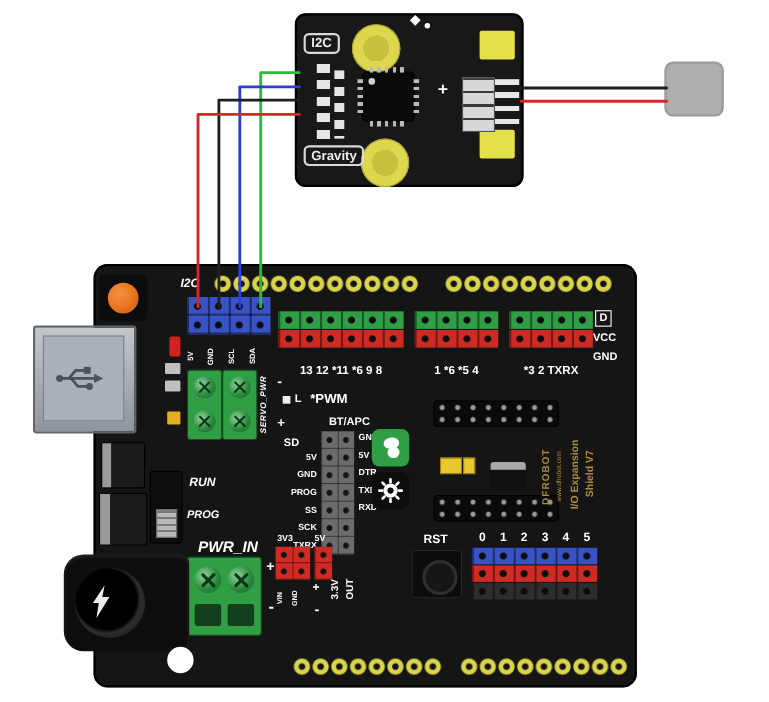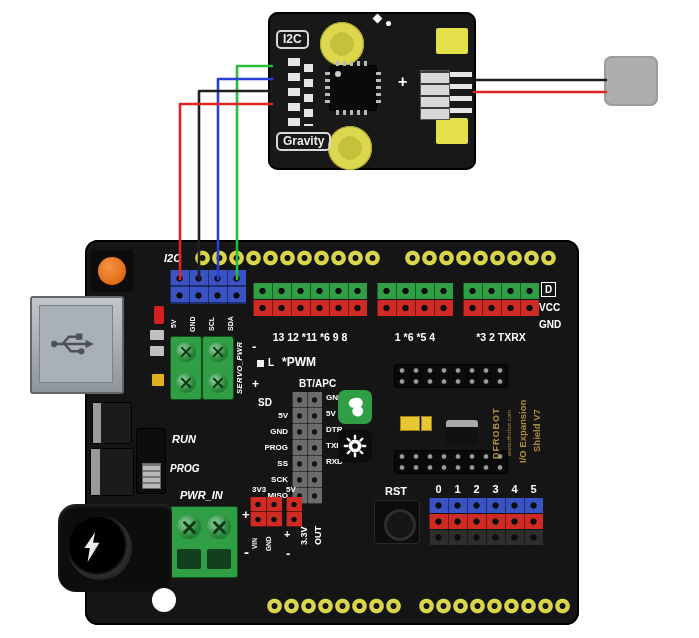--- a/index.html
+++ b/index.html
@@ -163,21 +163,21 @@
     <div class="lbl" style="left:241px;top:170px;font-size:8px;">5V</div>
     <div class="lbl" style="left:241px;top:186px;font-size:8px;">DTR</div>
     <div class="lbl" style="left:241px;top:202px;font-size:8px;">TXD</div>
     <div class="lbl" style="left:241px;top:218px;font-size:8px;">RXD</div>
     <div class="lbl" style="left:173px;top:158px;font-size:10px;">SD</div>
     <div class="lbl" style="left:161px;top:172px;width:42px;text-align:right;font-size:8px;">5V</div>
     <div class="lbl" style="left:161px;top:188px;width:42px;text-align:right;font-size:8px;">GND</div>
     <div class="lbl" style="left:161px;top:204px;width:42px;text-align:right;font-size:8px;">PROG</div>
     <div class="lbl" style="left:161px;top:220px;width:42px;text-align:right;font-size:8px;">SS</div>
     <div class="lbl" style="left:161px;top:236px;width:42px;text-align:right;font-size:8px;">SCK</div>
-    <div class="lbl" style="left:161px;top:252px;width:42px;text-align:right;font-size:8px;">MISO</div>
+    <div class="lbl" style="left:161px;top:252px;width:42px;text-align:right;font-size:8px;">TXRX</div>
 
     <div class="iconbox" style="left:253px;top:150px;background:var(--green,#2f9e44);">
       <svg width="26" height="26" viewBox="0 0 24 24">
         <path fill="#fff" d="M13.5 3.5 C 8 3.5 5.5 7 6.5 10 C 7.2 12 9 13 11 12.5 C 9.5 14 9 16.5 10.2 18.5 C 11.8 21 15.5 21.5 17.8 19.5 C 20.5 17.2 20 13 17 11.8 C 19.5 10.5 20 7 17.8 5 C 16.6 3.9 15 3.5 13.5 3.5 Z"></path>
       </svg>
     </div>
     <div class="iconbox" style="left:253px;top:189px;background:#0d0d0d;">
       <svg width="26" height="26" viewBox="0 0 24 24">
         <g fill="#fff">
           <rect x="10.9" y="1.5" width="2.2" height="4.5" rx="1"></rect>
@@ -213,21 +213,21 @@
     <div class="lbl it" style="left:87px;top:194px;font-size:11px;">RUN</div>
     <div class="lbl it" style="left:85px;top:224px;font-size:10px;">PROG</div>
 
     <div class="cap" style="left:7px;top:162px;width:38px;height:40px;">
       <div class="capstripe" style="left:0;top:0;width:8px;height:40px;"></div>
     </div>
     <div class="cap" style="left:5px;top:208px;width:42px;height:46px;">
       <div class="capstripe" style="left:0;top:0;width:9px;height:46px;"></div>
     </div>
 
-    <div class="lbl it" style="left:95px;top:250px;font-size:11px;">PWR_IN</div>
+    <div class="lbl it" style="left:95px;top:250px;font-size:14px;">PWR_IN</div>
     <div class="greenblock" style="left:85px;top:266px;width:66px;height:70px;">
       <div class="screw" style="left:6px;top:8px;width:24px;height:24px;"></div>
       <div class="screw" style="left:36px;top:8px;width:24px;height:24px;"></div>
       <div class="slot" style="left:6px;top:42px;width:24px;height:20px;"></div>
       <div class="slot" style="left:36px;top:42px;width:24px;height:20px;"></div>
     </div>
     <div class="lbl" style="left:157px;top:268px;font-size:13px;">+</div>
     <div class="lbl" style="left:159px;top:304px;font-size:15px;">-</div>
 
     <div class="lbl" style="left:167px;top:246px;font-size:8px;">3V3</div>

